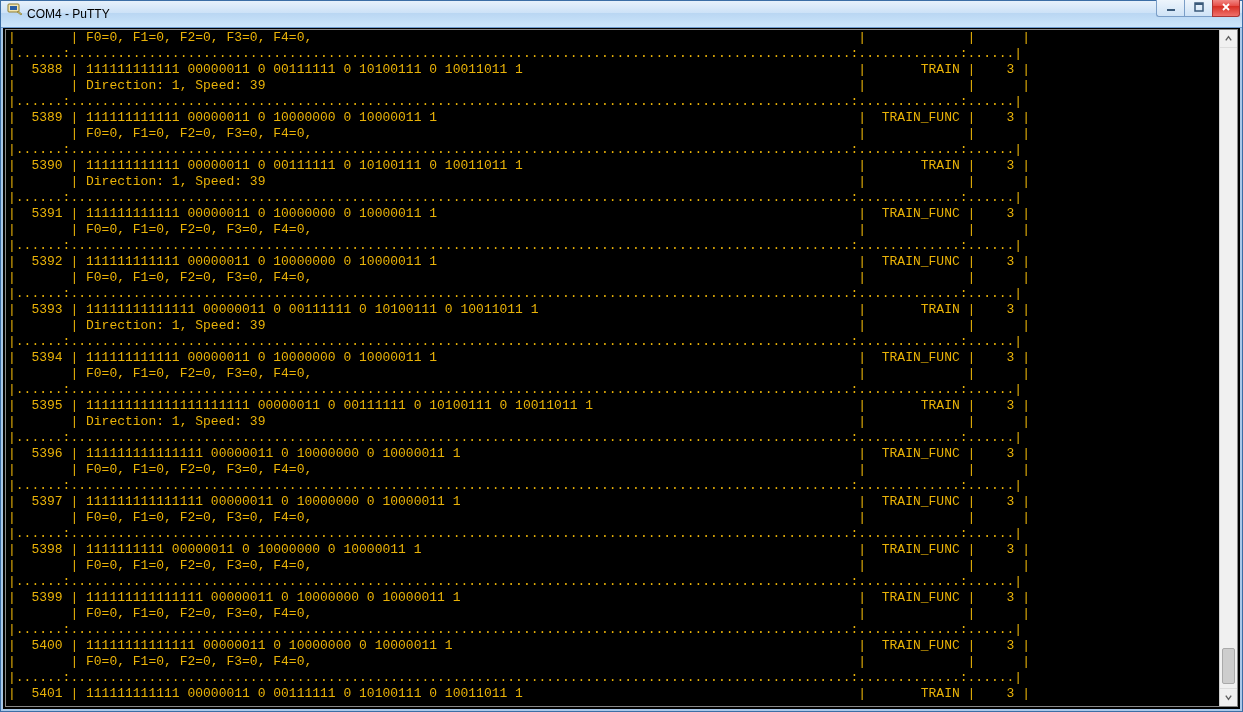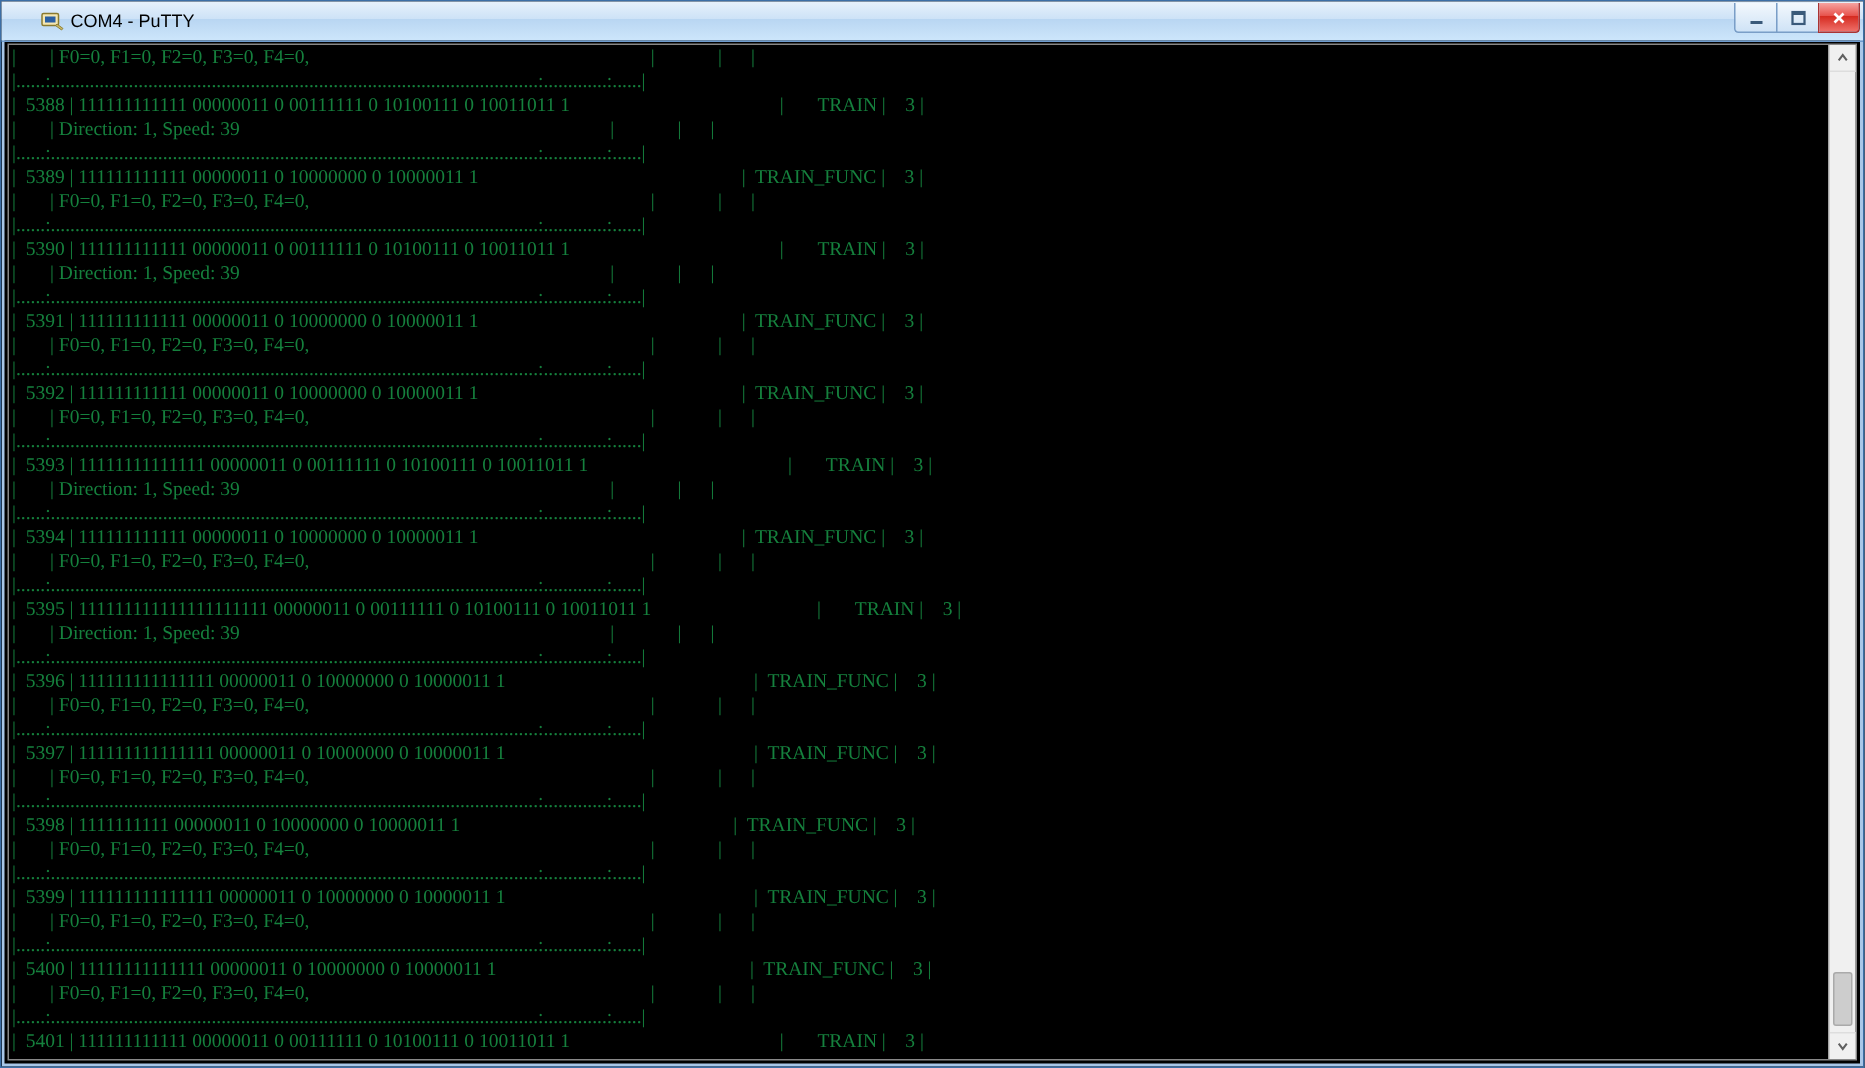--- a/index.html
+++ b/index.html
@@ -11,24 +11,23 @@
   .window{
     position:absolute;left:0;top:0;width:1243px;height:712px;
     box-sizing:border-box;
     border:1px solid #3c6ea5;
     background:#000;
     box-shadow:inset 0 0 0 2px #a9c7e8;
   }
   .titlebar{
     height:26px;
     background:linear-gradient(to bottom,#e7f1fb 0%,#cde2f7 45%,#b9d6f2 46%,#cde6fb 100%);
-    display:flex;align-items:center;
+    display:flex;
     border-bottom:1px solid #6d9bcf;
     position:relative;
-    padding-left:20px;
   }
   .titlebar .icon{
     width:16px;height:16px;margin:0 4px 0 6px;flex:0 0 auto;
   }
   .titlebar .title{
     flex:1 1 auto;color:#000;font-size:12px;line-height:26px;
     white-space:nowrap;overflow:hidden;
   }
   .winbtns{
     display:flex;height:20px;margin-right:2px;margin-top:-4px;
@@ -65,22 +64,22 @@
   }
   .scrollbar .up{top:0;border-bottom:1px solid #ddd;}
   .scrollbar .down{bottom:0;border-top:1px solid #ddd;}
   .scrollbar .thumb{
     position:absolute;left:2px;right:2px;height:34px;bottom:22px;
     background:#cdcdcd;border:1px solid #aaa;border-radius:2px;
   }
   .scrollbar svg{width:9px;height:9px;}
   .term{
     position:absolute;left:0;right:17px;top:0;bottom:0;
-    color:#15803d;
-    font-family:Liberation Serif, serif;
+    color:#eab308;
+    font-family:Liberation Mono, monospace;
     font-size:13px;
     line-height:16px;
     white-space:pre;
     overflow:hidden;
     padding:0 2px;
   }
   .row{height:16px;}
   .sep{letter-spacing:0;}
 </style>
 </head>

